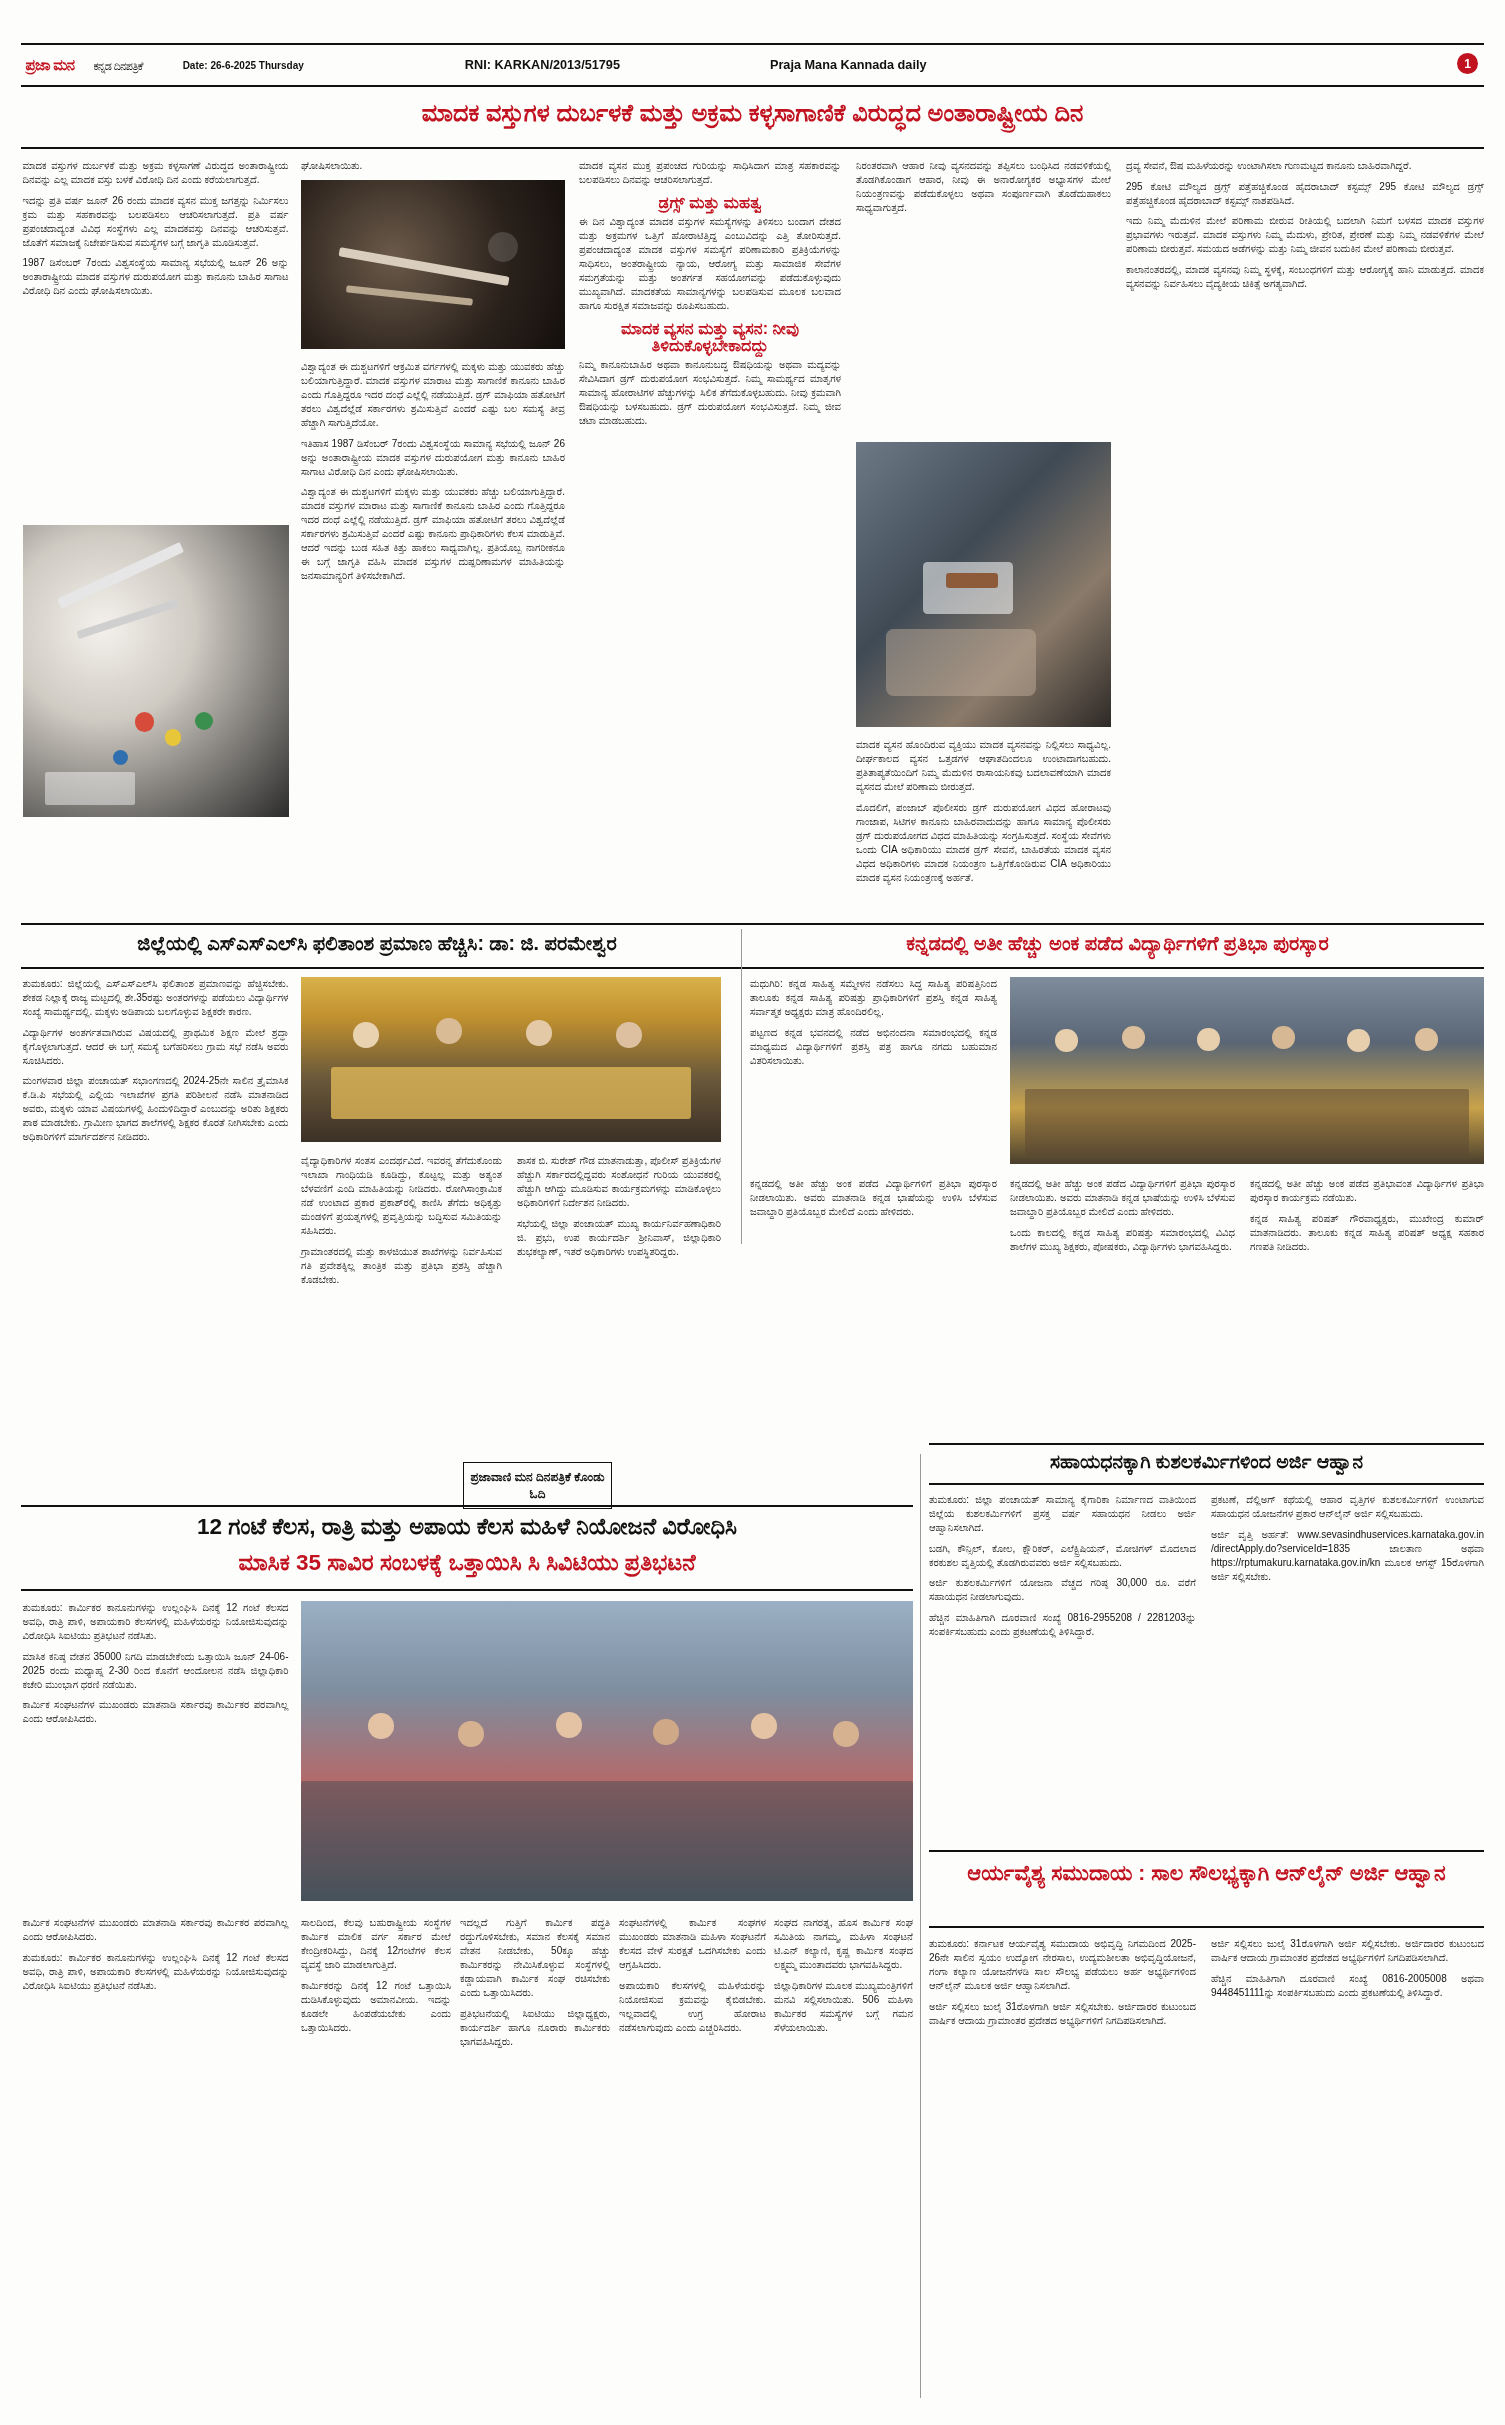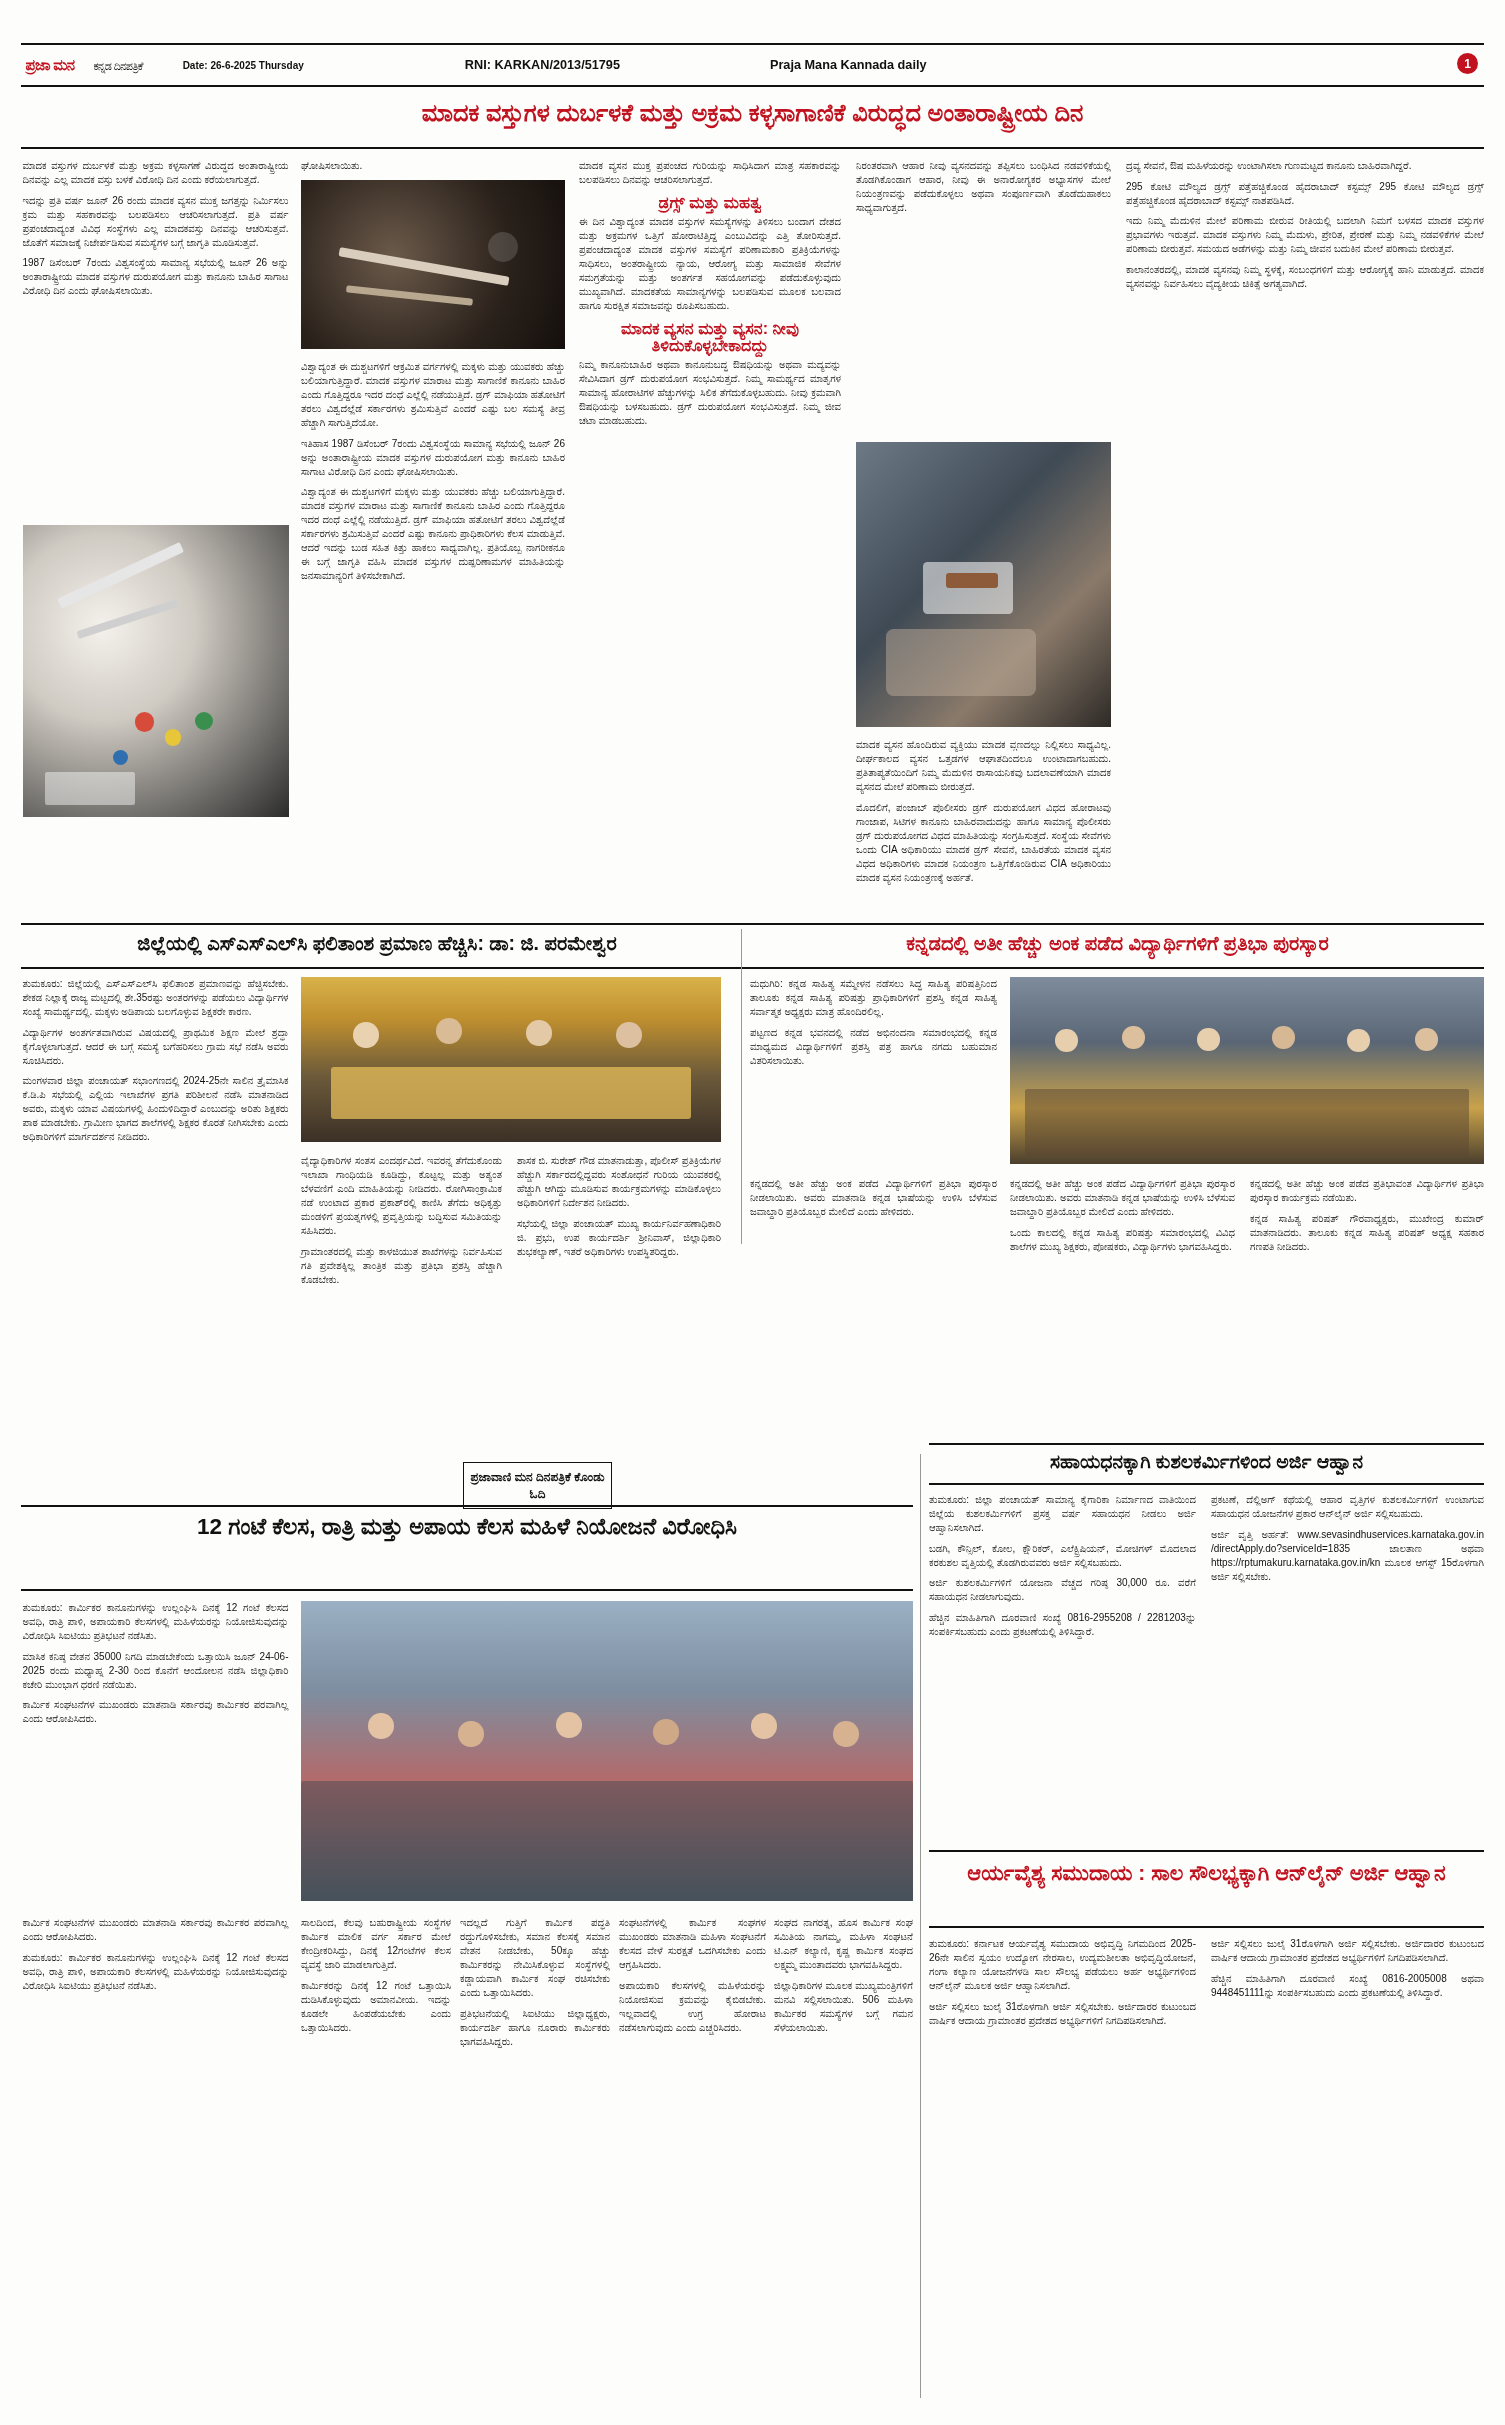--- a/index.html
+++ b/index.html
@@ -128,21 +128,21 @@
 
   <div class="col" style="left:856px;top:159px;width:255px;">
     <p>ನಿರಂತರವಾಗಿ ಆಹಾರ ನೀವು ವ್ಯಸನದವನ್ನು ತಪ್ಪಿಸಲು ಬಂಧಿಸಿದ ನಡವಳಿಕೆಯಲ್ಲಿ ತೊಡಗಿಕೊಂಡಾಗ ಆಹಾರ, ನೀವು ಈ ಅನಾರೋಗ್ಯಕರ ಅಭ್ಯಾಸಗಳ ಮೇಲೆ ನಿಯಂತ್ರಣವನ್ನು ಪಡೆದುಕೊಳ್ಳಲು ಅಥವಾ ಸಂಪೂರ್ಣವಾಗಿ ತೊಡೆದುಹಾಕಲು ಸಾಧ್ಯವಾಗುತ್ತದೆ.</p>
   </div>
   <div class="photo ph-hands" style="left:856px;top:442px;width:255px;height:285px;">
     <span class="bar" style="left:67px;top:120px;width:90px;height:52px;background:rgba(255,255,255,.55);border-radius:4.5px;"></span>
     <span class="bar" style="left:90px;top:131px;width:52px;height:15px;background:#8d5a3a;border-radius:3px;"></span>
     <span class="bar" style="left:30px;top:187px;width:150px;height:67px;background:rgba(200,180,160,.45);border-radius:7.5px;"></span>
   </div>
   <div class="col" style="left:856px;top:738px;width:255px;">
-    <p>ಮಾದಕ ವ್ಯಸನ ಹೊಂದಿರುವ ವ್ಯಕ್ತಿಯು ಮಾದಕ ವ್ಗಣದಲ್ನು ನಿಲ್ಲಿಸಲು ಸಾಧ್ಯವಿಲ್ಲ. ದೀರ್ಘಕಾಲದ ವ್ಯಸನ ಒತ್ತಡಗಳ ಆಘಾತದಿಂದಲೂ ಉಂಟಾದಾಗಬಹುದು. ಪ್ರತಿತಾಪ್ಯತೆಯಿಂದಿಗೆ ನಿಮ್ಮ ಮೆದುಳಿನ ರಾಸಾಯನಿಕವು ಬದಲಾವಣೆಯಾಗಿ ಮಾದಕ ವ್ಯಸನದ ಮೇಲೆ ಪರಿಣಾಮ ಬೀರುತ್ತದೆ.</p>
+    <p>ಮಾದಕ ವ್ಯಸನ ಹೊಂದಿರುವ ವ್ಯಕ್ತಿಯು ಮಾದಕ ವ್ಯಸನವನ್ನು ನಿಲ್ಲಿಸಲು ಸಾಧ್ಯವಿಲ್ಲ. ದೀರ್ಘಕಾಲದ ವ್ಯಸನ ಒತ್ತಡಗಳ ಆಘಾತದಿಂದಲೂ ಉಂಟಾದಾಗಬಹುದು. ಪ್ರತಿತಾಪ್ಯತೆಯಿಂದಿಗೆ ನಿಮ್ಮ ಮೆದುಳಿನ ರಾಸಾಯನಿಕವು ಬದಲಾವಣೆಯಾಗಿ ಮಾದಕ ವ್ಯಸನದ ಮೇಲೆ ಪರಿಣಾಮ ಬೀರುತ್ತದೆ.</p>
     <p>ಮೊದಲಿಗೆ, ಪಂಜಾಬ್ ಪೊಲೀಸರು ಡ್ರಗ್ ದುರುಪಯೋಗ ವಿಧದ ಹೋರಾಟವು ಗಾಂಜಾಪ, ಸಿಟಿಗಳ ಕಾನೂನು ಬಾಹಿರವಾದುದನ್ನು ಹಾಗೂ ಸಾಮಾನ್ಯ ಪೊಲೀಸರು ಡ್ರಗ್ ದುರುಪಯೋಗದ ವಿಧದ ಮಾಹಿತಿಯನ್ನು ಸಂಗ್ರಹಿಸುತ್ತದೆ. ಸಂಸ್ಥೆಯ ಸೇವೆಗಳು ಒಂದು CIA ಅಧಿಕಾರಿಯು ಮಾದಕ ಡ್ರಗ್ ಸೇವನೆ, ಬಾಹಿರತೆಯ ಮಾದಕ ವ್ಯಸನ ವಿಧದ ಅಧಿಕಾರಿಗಳು ಮಾದಕ ನಿಯಂತ್ರಣ ಒತ್ತಿಗೆಕೊಂಡಿರುವ CIA ಅಧಿಕಾರಿಯು ಮಾದಕ ವ್ಯಸನ ನಿಯಂತ್ರಣಕ್ಕೆ ಅರ್ಹತೆ.</p>
   </div>
 
   <div class="col" style="left:1126px;top:159px;width:358px;">
     <p>ದ್ರವ್ಯ ಸೇವನೆ, ಔಷ ಮಹಿಳೆಯರನ್ನು ಉಂಟಾಗಿಸಲಾ ಗುಣಮಟ್ಟದ ಕಾನೂನು ಬಾಹಿರವಾಗಿದ್ದರೆ.</p>
     <p>295 ಕೋಟಿ ಮೌಲ್ಯದ ಡ್ರಗ್ಸ್ ಪತ್ತೆಹಚ್ಚಿಕೊಂಡ ಹೈದರಾಬಾದ್ ಕಸ್ಟಮ್ಸ್ 295 ಕೋಟಿ ಮೌಲ್ಯದ ಡ್ರಗ್ಸ್ ಪತ್ತೆಹಚ್ಚಿಕೊಂಡ ಹೈದರಾಬಾದ್ ಕಸ್ಟಮ್ಸ್ ನಾಶಪಡಿಸಿದೆ.</p>
     <p>ಇದು ನಿಮ್ಮ ಮೆದುಳಿನ ಮೇಲೆ ಪರಿಣಾಮ ಬೀರುವ ರೀತಿಯಲ್ಲಿ ಬದಲಾಗಿ ನಿಮಗೆ ಬಳಸದ ಮಾದಕ ವಸ್ತುಗಳ ಪ್ರಭಾವಗಳು ಇರುತ್ತವೆ. ಮಾದಕ ವಸ್ತುಗಳು ನಿಮ್ಮ ಮೆದುಳು, ಪ್ರೇರಿತ, ಪ್ರೇರಣೆ ಮತ್ತು ನಿಮ್ಮ ನಡವಳಿಕೆಗಳ ಮೇಲೆ ಪರಿಣಾಮ ಬೀರುತ್ತವೆ. ಸಮಯದ ಅಡೆಗಳನ್ನು ಮತ್ತು ನಿಮ್ಮ ಜೀವನ ಬದುಕಿನ ಮೇಲೆ ಪರಿಣಾಮ ಬೀರುತ್ತವೆ.</p>
     <p>ಕಾಲಾನಂತರದಲ್ಲಿ, ಮಾದಕ ವ್ಯಸನವು ನಿಮ್ಮ ಸ್ಥಳಕ್ಕೆ, ಸಂಬಂಧಗಳಿಗೆ ಮತ್ತು ಆರೋಗ್ಯಕ್ಕೆ ಹಾನಿ ಮಾಡುತ್ತದೆ. ಮಾದಕ ವ್ಯಸನವನ್ನು ನಿರ್ವಹಿಸಲು ವೈದ್ಯಕೀಯ ಚಿಕಿತ್ಸೆ ಅಗತ್ಯವಾಗಿದೆ.</p>
   </div>
 
@@ -211,20 +211,21 @@
     <p>ಅರ್ಜಿ ಕುಶಲಕರ್ಮಿಗಳಿಗೆ ಯೋಜನಾ ವೆಚ್ಚದ ಗರಿಷ್ಠ 30,000 ರೂ. ವರೆಗೆ ಸಹಾಯಧನ ನೀಡಲಾಗುವುದು.</p>
     <p>ಹೆಚ್ಚಿನ ಮಾಹಿತಿಗಾಗಿ ದೂರವಾಣಿ ಸಂಖ್ಯೆ 0816-2955208 / 2281203ನ್ನು ಸಂಪರ್ಕಿಸಬಹುದು ಎಂದು ಪ್ರಕಟಣೆಯಲ್ಲಿ ತಿಳಿಸಿದ್ದಾರೆ.</p>
   </div>
   <div class="col" style="left:1211px;top:1493px;width:273px;">
     <p>ಪ್ರಕಟಣೆ, ದೆಲ್ಲಿಅಗ್ ಕಥೆಯಲ್ಲಿ ಆಹಾರ ವೃತ್ತಿಗಳ ಕುಶಲಕರ್ಮಿಗಳಿಗೆ ಉಂಟಾಗುವ ಸಹಾಯಧನ ಯೋಜನೆಗಳ ಪ್ರಕಾರ ಆನ್‌ಲೈನ್ ಅರ್ಜಿ ಸಲ್ಲಿಸಬಹುದು.</p>
     <p>ಅರ್ಜಿ ವೃತ್ತಿ ಅರ್ಹತೆ: www.sevasindhuservices.karnataka.gov.in /directApply.do?serviceId=1835 ಜಾಲತಾಣ ಅಥವಾ https://rptumakuru.karnataka.gov.in/kn ಮೂಲಕ ಆಗಸ್ಟ್ 15ರೊಳಗಾಗಿ ಅರ್ಜಿ ಸಲ್ಲಿಸಬೇಕು.</p>
   </div>
 
   <div class="sec-rule" style="left:21px;top:1505px;width:892px;"></div>
   <div class="head2" style="left:21px;top:1514px;width:892px;">12 ಗಂಟೆ ಕೆಲಸ, ರಾತ್ರಿ ಮತ್ತು ಅಪಾಯ ಕೆಲಸ ಮಹಿಳೆ ನಿಯೋಜನೆ ವಿರೋಧಿಸಿ</div>
+  <div class="head3" style="left:21px;top:1550px;width:892px;">ಮಾಸಿಕ 35 ಸಾವಿರ ಸಂಬಳಕ್ಕೆ ಒತ್ತಾಯಿಸಿ ಸಿ ಸಿವಿಟಿಯು ಪ್ರತಿಭಟನೆ</div>
   <div class="sec-rule" style="left:21px;top:1589px;width:892px;"></div>
 
   <div class="col" style="left:22.5px;top:1601px;width:266px;">
     <p>ತುಮಕೂರು: ಕಾರ್ಮಿಕರ ಕಾನೂನುಗಳನ್ನು ಉಲ್ಲಂಘಿಸಿ ದಿನಕ್ಕೆ 12 ಗಂಟೆ ಕೆಲಸದ ಅವಧಿ, ರಾತ್ರಿ ಪಾಳಿ, ಅಪಾಯಕಾರಿ ಕೆಲಸಗಳಲ್ಲಿ ಮಹಿಳೆಯರನ್ನು ನಿಯೋಜಿಸುವುದನ್ನು ವಿರೋಧಿಸಿ ಸಿಐಟಿಯು ಪ್ರತಿಭಟನೆ ನಡೆಸಿತು.</p>
     <p>ಮಾಸಿಕ ಕನಿಷ್ಠ ವೇತನ 35000 ನಿಗದಿ ಮಾಡಬೇಕೆಂದು ಒತ್ತಾಯಿಸಿ ಜೂನ್ 24-06-2025 ರಂದು ಮಧ್ಯಾಹ್ನ 2-30 ರಿಂದ ಕೊನೆಗೆ ಆಂದೋಲನ ನಡೆಸಿ ಜಿಲ್ಲಾಧಿಕಾರಿ ಕಚೇರಿ ಮುಂಭಾಗ ಧರಣಿ ನಡೆಯಿತು.</p>
     <p>ಕಾರ್ಮಿಕ ಸಂಘಟನೆಗಳ ಮುಖಂಡರು ಮಾತನಾಡಿ ಸರ್ಕಾರವು ಕಾರ್ಮಿಕರ ಪರವಾಗಿಲ್ಲ ಎಂದು ಆರೋಪಿಸಿದರು.</p>
   </div>
   <div class="photo ph-crowd" style="left:301px;top:1601px;width:612px;height:300px;">
     <span class="bar" style="left:0px;top:180px;width:612px;height:120px;background:rgba(60,70,80,.45);"></span>
     <span class="dot" style="left:67px;top:112px;width:25.5px;height:25.5px;background:#e3c3a3;"></span>

